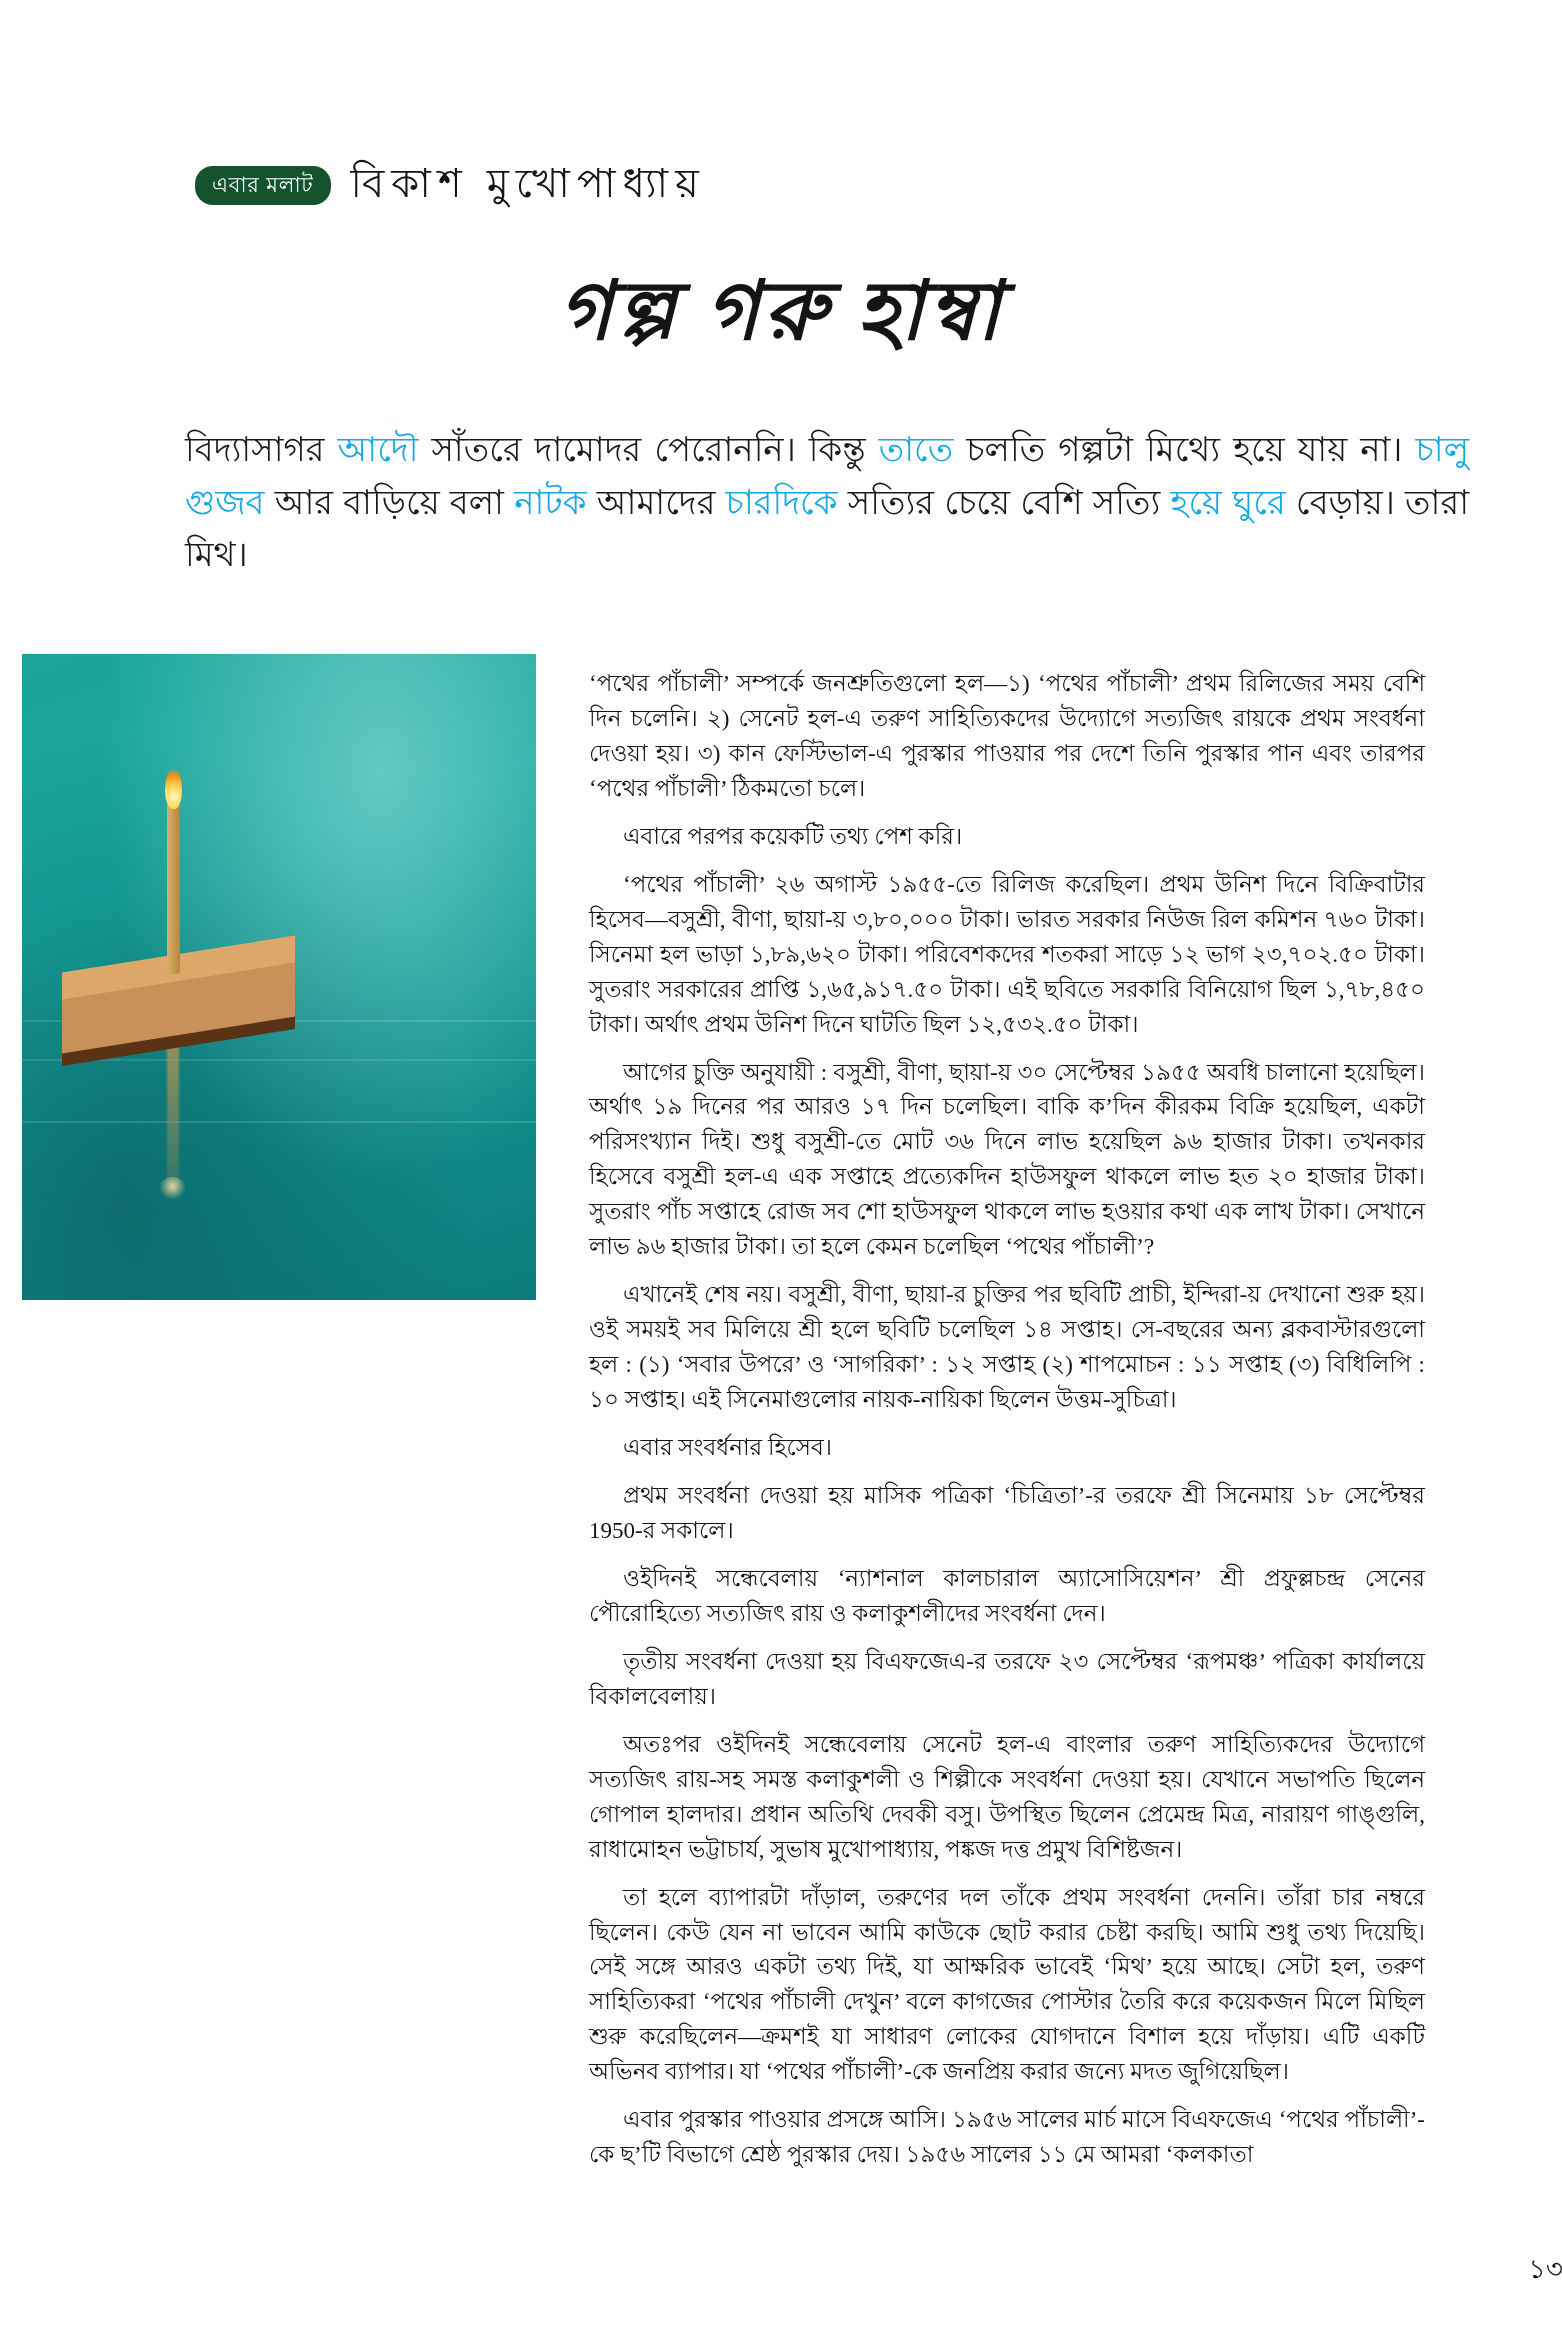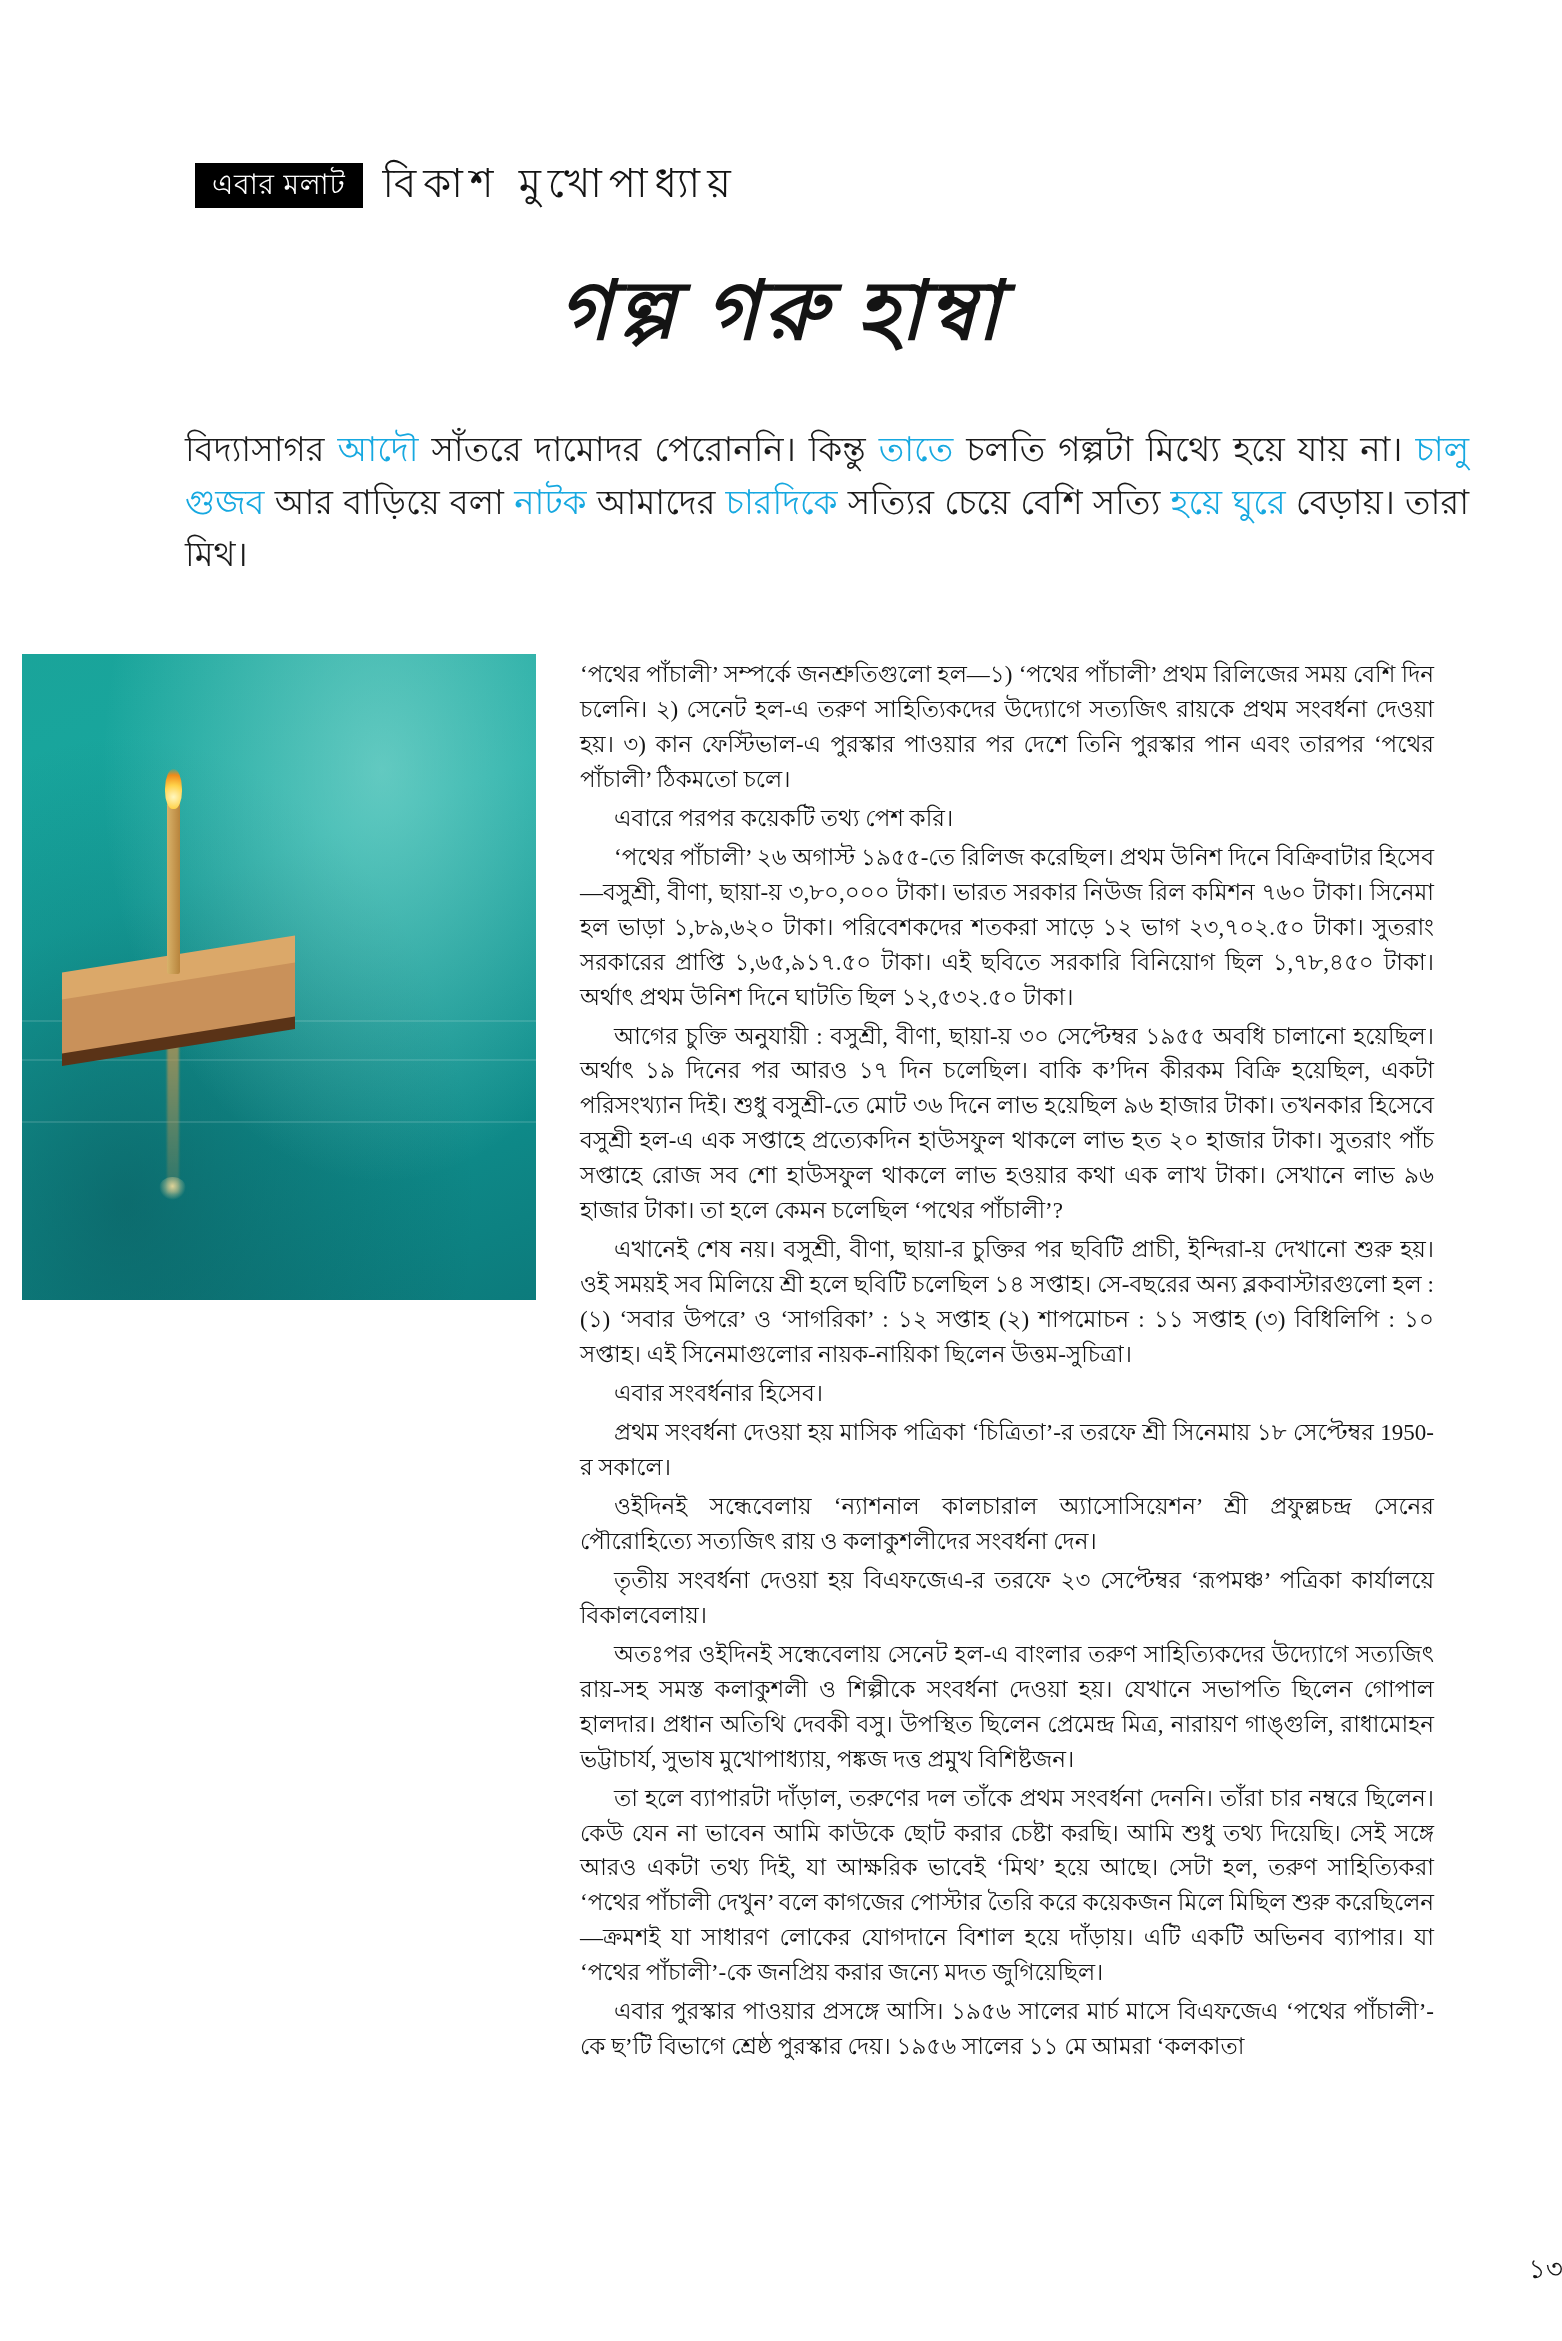--- a/index.html
+++ b/index.html
@@ -26,27 +26,28 @@
   
   .kicker-row {
     position: absolute;
     left: 195px;
     top: 152px;
     display: flex;
     align-items: center;
     gap: 20px;
   }
   .kicker-tag {
-    background: #000000;
+    background: #14532d;
     color: #ffffff;
-    font-size: 28px;
+    font-size: 21px;
     letter-spacing: 0.8px;
     padding: 7.8px 17px 9.3px 17px;
     line-height: 1;
     white-space: nowrap;
+    border-radius: 18px;
   }
   .kicker-author {
     font-size: 40px;
     color: #141414;
     letter-spacing: 7px;
     white-space: nowrap;
   }
 
   
   .main-title {
@@ -166,21 +167,21 @@
     left: 576px;
     top: 654px;
     width: 862px;
     font-family: "Liberation Serif", serif;
     font-size: 23px;
     line-height: 1.52;
     color: #141414;
     text-align: justify;
   }
   .body-col p {
-    margin: 4px;
+    margin: 13px;
     text-indent: 34px;
   }
   .body-col p.first {
     text-indent: 0;
   }
 
   
   .folio {
     position: absolute;
     left: 0;

